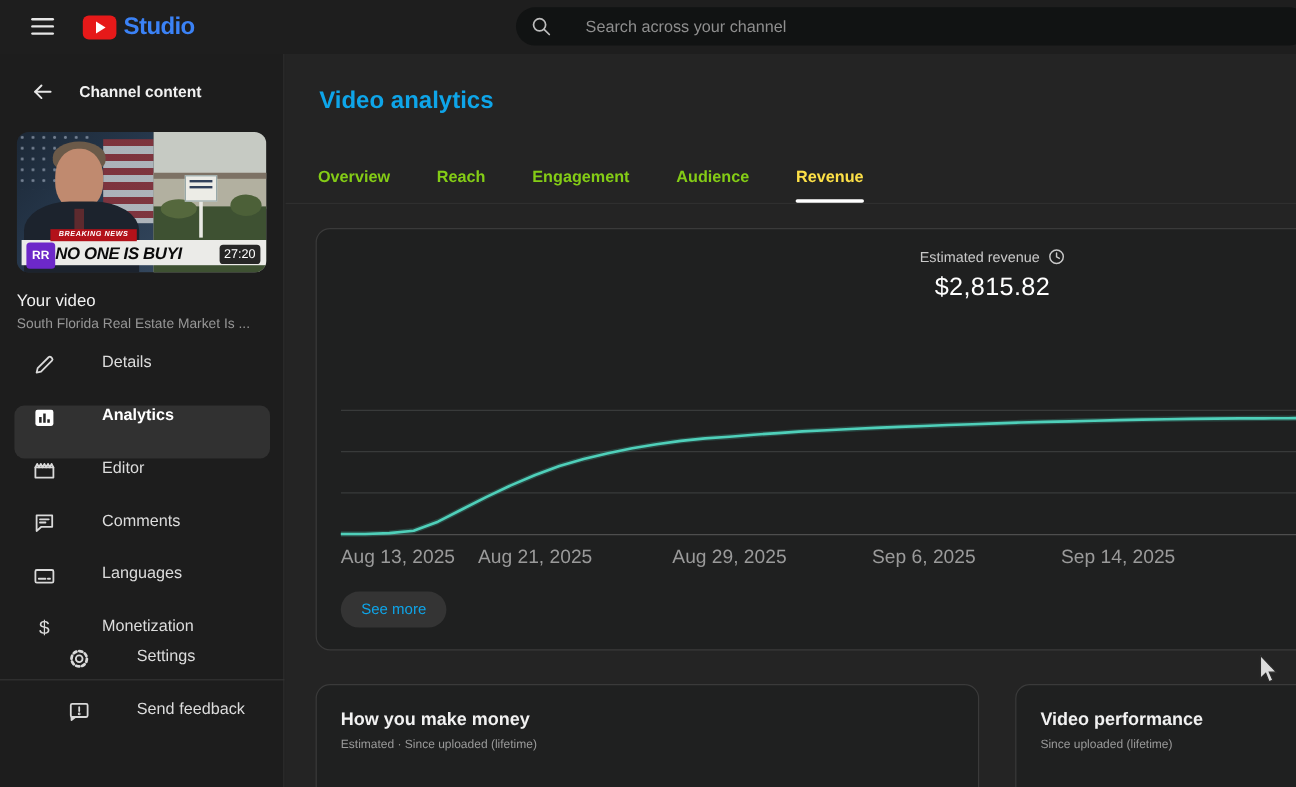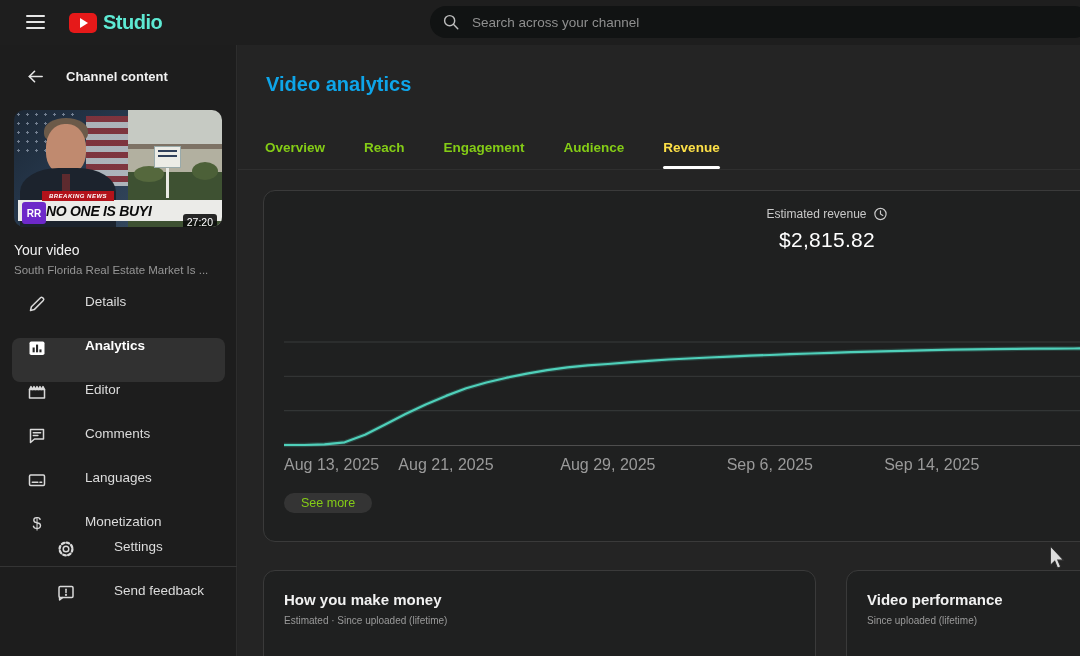--- a/index.html
+++ b/index.html
@@ -7,24 +7,24 @@
     font-family:"Liberation Sans", sans-serif; color:#f1f1f1; }
   .page { position:relative; width:1080px; height:656px; }
 
   
   .topbar { position:absolute; left:0; top:0; width:1080px; height:45px; background:#1e1e1e; z-index:5; }
   .hamburger { position:absolute; left:26px; top:15px; width:19px; height:14px; display:flex; flex-direction:column; justify-content:space-between; cursor:pointer; }
   .hamburger span { display:block; height:2px; background:#e6e6e6; border-radius:1px; }
   .brand { position:absolute; left:69px; top:11px; display:flex; align-items:center; gap:6px; }
   .play-badge { width:28px; height:20px; background:#e61919; border-radius:5px; display:flex; align-items:center; justify-content:center; }
   .play-badge .tri { width:0; height:0; border-left:8px solid #fff; border-top:5px solid transparent; border-bottom:5px solid transparent; margin-left:2px; }
-  .brand-name { font-size:20px; font-weight:bold; letter-spacing:-0.5px; color:#5eead4; }
+  .brand-name { font-size:20px; font-weight:bold; letter-spacing:-0.5px; color:#3b82f6; }
   .searchbar { position:absolute; left:430px; top:6px; width:660px; height:32px; background:#111313; border-radius:16px; display:flex; align-items:center; padding-left:12px; }
   .searchbar svg { flex:0 0 auto; }
-  .searchbar input { background:transparent; border:none; outline:none; color:#14b8a6; font-size:13.5px; margin-left:12px; width:420px; font-family:"Liberation Sans", sans-serif; }
+  .searchbar input { background:transparent; border:none; outline:none; color:#14b8a6; font-size:13.5px; margin-left:28px; width:420px; font-family:"Liberation Sans", sans-serif; }
   .searchbar input::placeholder { color:#8f8f8f; }
 
   
   .sidebar { position:absolute; left:0; top:45px; width:237px; height:611px; background:#1d1d1d; border-right:1px solid #2d2d2d; }
   .back-row { position:absolute; left:0; top:22px; display:flex; align-items:center;text-align:right; }
   .back-arrow { margin-left:26px; cursor:pointer; display:flex; }
   .back-label { margin-left:21px; font-size:13px; font-weight:bold; color:#f1f1f1; }
 
   .thumb { position:absolute; left:14px; top:65px; width:208px; height:117px; border-radius:10px; overflow:hidden; background:#222; }
   .thumb .left { position:absolute; left:0; top:0; width:114px; height:100%; background:linear-gradient(135deg,#1c2836 0%,#27394e 55%,#33465c 100%); }
@@ -38,21 +38,21 @@
   .thumb .house { position:absolute; left:114px; top:34px; width:94px; height:30px; background:#b2b0a0; border-top:5px solid #7d7265; }
   .thumb .green { position:absolute; left:114px; top:62px; width:94px; height:55px; background:#3e5132; }
   .thumb .bush { position:absolute; left:120px; top:56px; width:30px; height:16px; background:#55683d; border-radius:50%; }
   .thumb .bush2 { position:absolute; left:178px; top:52px; width:26px; height:18px; background:#4c6038; border-radius:50%; }
   .thumb .signpost { position:absolute; left:152px; top:40px; width:3px; height:48px; background:#e9e9e4; }
   .thumb .signboard { position:absolute; left:140px; top:36px; width:27px; height:22px; background:#ececE6; border:1px solid #9aa; }
   .thumb .signboard i { display:block; height:2px; background:#30405a; margin:3px 3px 0 3px; }
   .thumb .banner { position:absolute; left:28px; top:81px; width:72px; height:10px; background:#b3121a; color:#fff; font-size:6px; font-weight:bold; font-style:italic; display:flex; align-items:center; justify-content:center; letter-spacing:.5px; z-index:2; }
   .thumb .headline { position:absolute; left:4px; right:0; top:90px; height:21px; background:#ebebe8; color:#0b0b0b; font-size:14px; font-weight:900; font-style:italic; letter-spacing:-.3px; display:flex; align-items:center; padding-left:28px; white-space:nowrap; overflow:hidden; z-index:1; }
   .thumb .rr { position:absolute; left:8px; top:92px; width:24px; height:22px; background:#6d28c9; border-radius:3px; color:#fff; font-size:10px; font-weight:900; display:flex; align-items:center; justify-content:center; z-index:3; }
-  .thumb .duration { position:absolute; right:5px; top:94px; background:rgba(10,10,10,.88); border-radius:3px; color:#fff; font-size:10.5px; font-weight:500; padding:2px 4px; z-index:3;margin-top:10px; }
+  .thumb .duration { position:absolute; right:5px; top:94px; background:rgba(10,10,10,.88); border-radius:3px; color:#fff; font-size:10.5px; font-weight:500; padding:2px 4px; z-index:3; }
 
   .your-video { position:absolute; left:14px; top:197px; font-size:14px; font-weight:500; color:#f1f1f1; }
   .video-title { position:absolute; left:14px; top:219px; font-size:11.5px; color:#969696; width:200px; white-space:nowrap; overflow:hidden; }
 
   .side-menu { position:absolute; left:0; top:249px; width:237px; }
   .side-footer { position:absolute; left:0; top:494px; width:237px;padding-left:29px; }
   .side-divider { position:absolute; left:0; top:521px; width:237px; height:1px; background:#343434; }
   .side-item { display:flex; align-items:flex-start; gap:38px; height:44px; margin:0 12px; padding-left:15px; border-radius:8px; color:#dcdcdc; font-size:13.5px; cursor:pointer; }
   .side-item.active { background:#313131; color:#fff; font-weight:bold; }
   .side-icon { width:20px; height:20px; display:flex; align-items:center; justify-content:center; }
@@ -67,21 +67,21 @@
   .tab.active::after { content:""; position:absolute; left:0; right:0; bottom:0; height:3px; background:#fff; border-radius:2px; }
 
   .rev-card { position:absolute; left:25px; top:145px; width:860px; height:352px; background:#1f2020; border:1px solid #3a3a3a; border-radius:12px; }
   .metric { position:absolute; left:563px; top:16px; transform:translateX(-50%); text-align:center; }
   .metric-label { font-size:12px; font-weight:500; color:#c9c9c9; display:flex; align-items:center; justify-content:center; gap:7px; }
   .metric-value { margin-top:7px; font-size:21px; font-weight:500; color:#fff; letter-spacing:.3px; }
   .chart-svg { position:absolute; left:20px; top:100px; }
   .xlabels { position:absolute; left:20px; top:265px; width:830px; height:14px; }
   .xlabels div { position:absolute; top:0; transform:translateX(-50%); font-size:16px; color:#9a9a9a; white-space:nowrap; }
   .xlabels div.first { transform:none; }
-  .see-more { position:absolute; left:20px; top:302px; height:20px; padding:0 17px; background:#343434; border:none; border-radius:15px; color:#84cc16; font-size:12.5px; font-weight:500; font-family:"Liberation Sans", sans-serif; cursor:pointer; display:flex; align-items:center; }
+  .see-more { position:absolute; left:20px; top:302px; height:30px; padding:0 17px; background:#343434; border:none; border-radius:15px; color:#0ea5e9; font-size:12.5px; font-weight:500; font-family:"Liberation Sans", sans-serif; cursor:pointer; display:flex; align-items:center; }
 
   .info-row { position:absolute; left:25px; top:525px; display:flex; gap:30px; }
   .info-card { background:#1f2020; border:1px solid #3a3a3a; border-radius:12px; height:130px; padding:20px; }
   .info-card.c1 { width:553px; }
   .info-card.c2 { width:320px; }
   .info-title { font-size:15px; font-weight:bold; color:#f1f1f1; }
   .info-sub { margin-top:7px; font-size:10px; color:#9a9a9a; }
 
   .cursor { position:absolute; left:1048px; top:546px; z-index:50; pointer-events:none; }
 </style>

